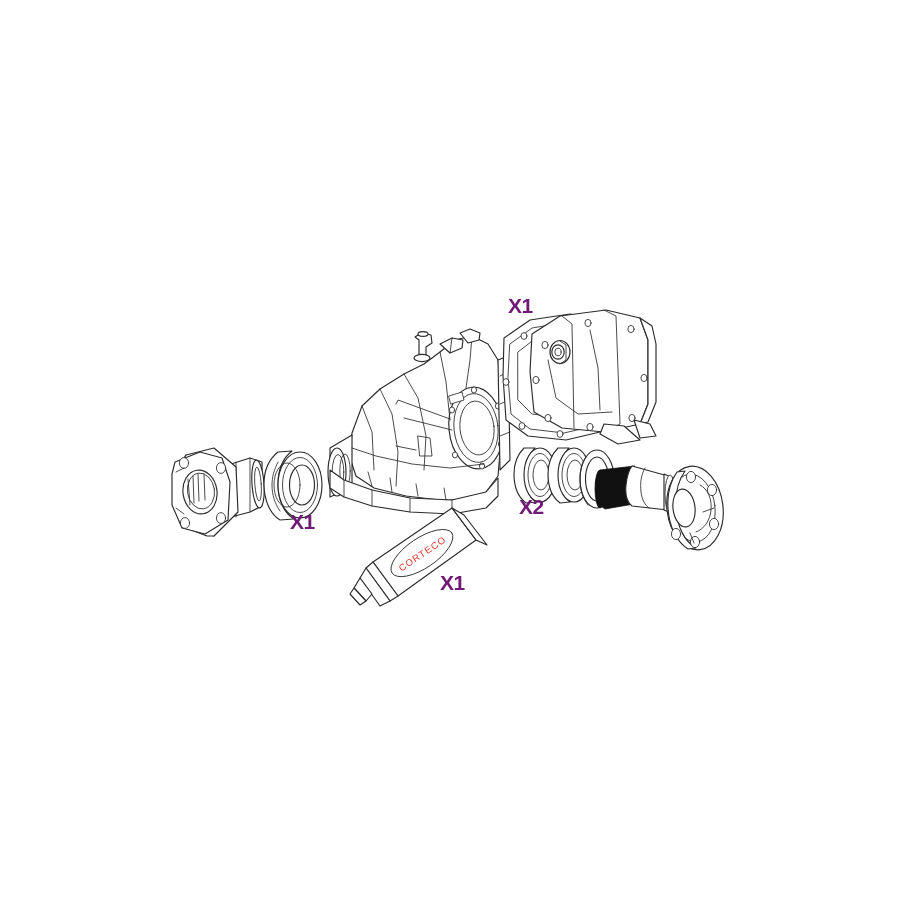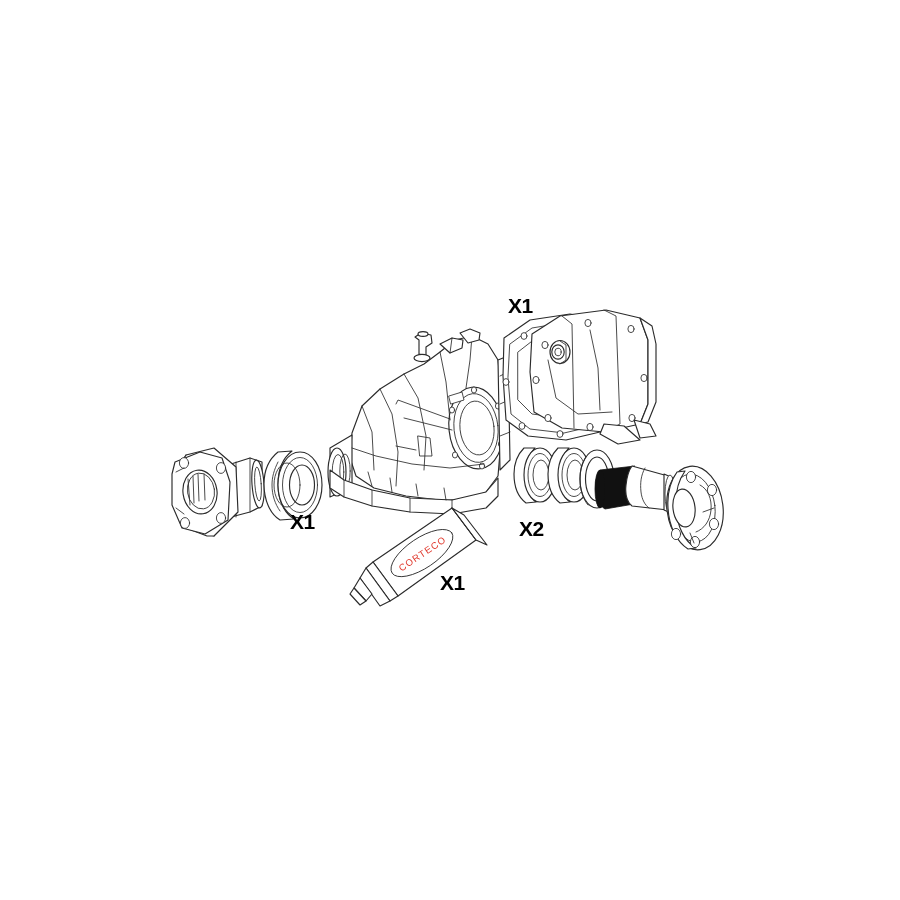--- a/index.html
+++ b/index.html
@@ -25,21 +25,21 @@
     left: 0;
     top: 0;
     width: 900px;
     height: 900px;
   }
   .qty-label {
     position: absolute;
     font-family: "Liberation Sans", sans-serif;
     font-weight: bold;
     font-size: 21px;
-    color: #000000;
+    color: #701a75;
     letter-spacing: -0.5px;
     line-height: 1;
     user-select: none;
   }
   .brand-text {
     font-family: "Liberation Sans", sans-serif;
     font-size: 9.5px;
     font-weight: normal;
     letter-spacing: 1.1px;
   }
@@ -299,17 +299,17 @@
       <ellipse class="fwT" cx="422" cy="553" rx="36" ry="15" transform="rotate(-34 422 553)"></ellipse>
       <text class="brand-text" x="422" y="557" text-anchor="middle" transform="rotate(-34 422 553)" fill="#e0392d">CORTECO</text>
     </g>
 
   </svg>
 
   <div class="qty-label" style="left:290px; top:511px;">X1</div>
 
   <div class="qty-label" style="left:508px; top:295px;">X1</div>
 
-  <div class="qty-label" style="left:519px; top:518px;">X2</div>
+  <div class="qty-label" style="left:519px; top:496px;">X2</div>
 
   <div class="qty-label" style="left:440px; top:572px;">X1</div>
 
 </div>
 
 </body></html>

